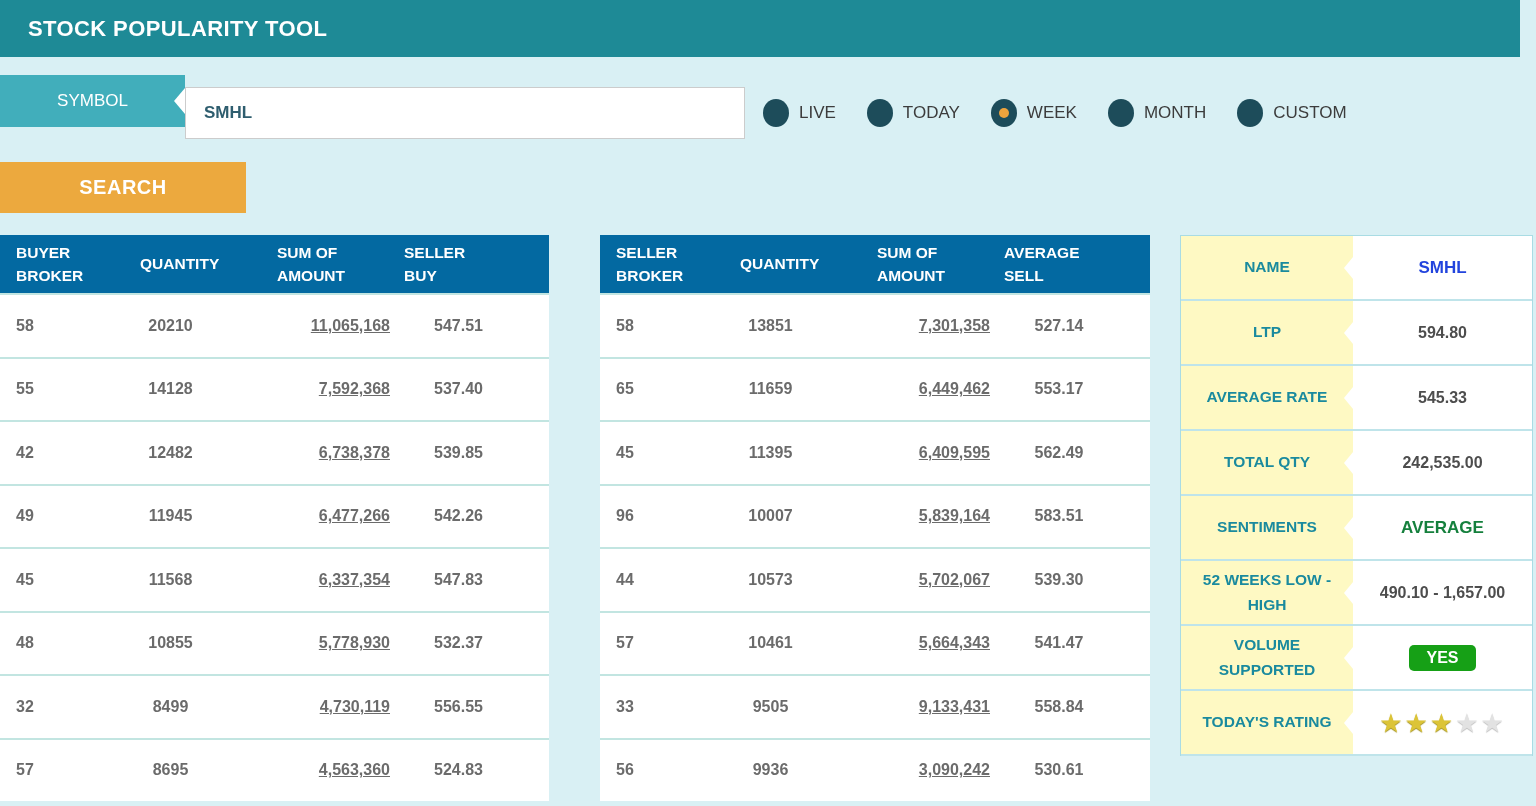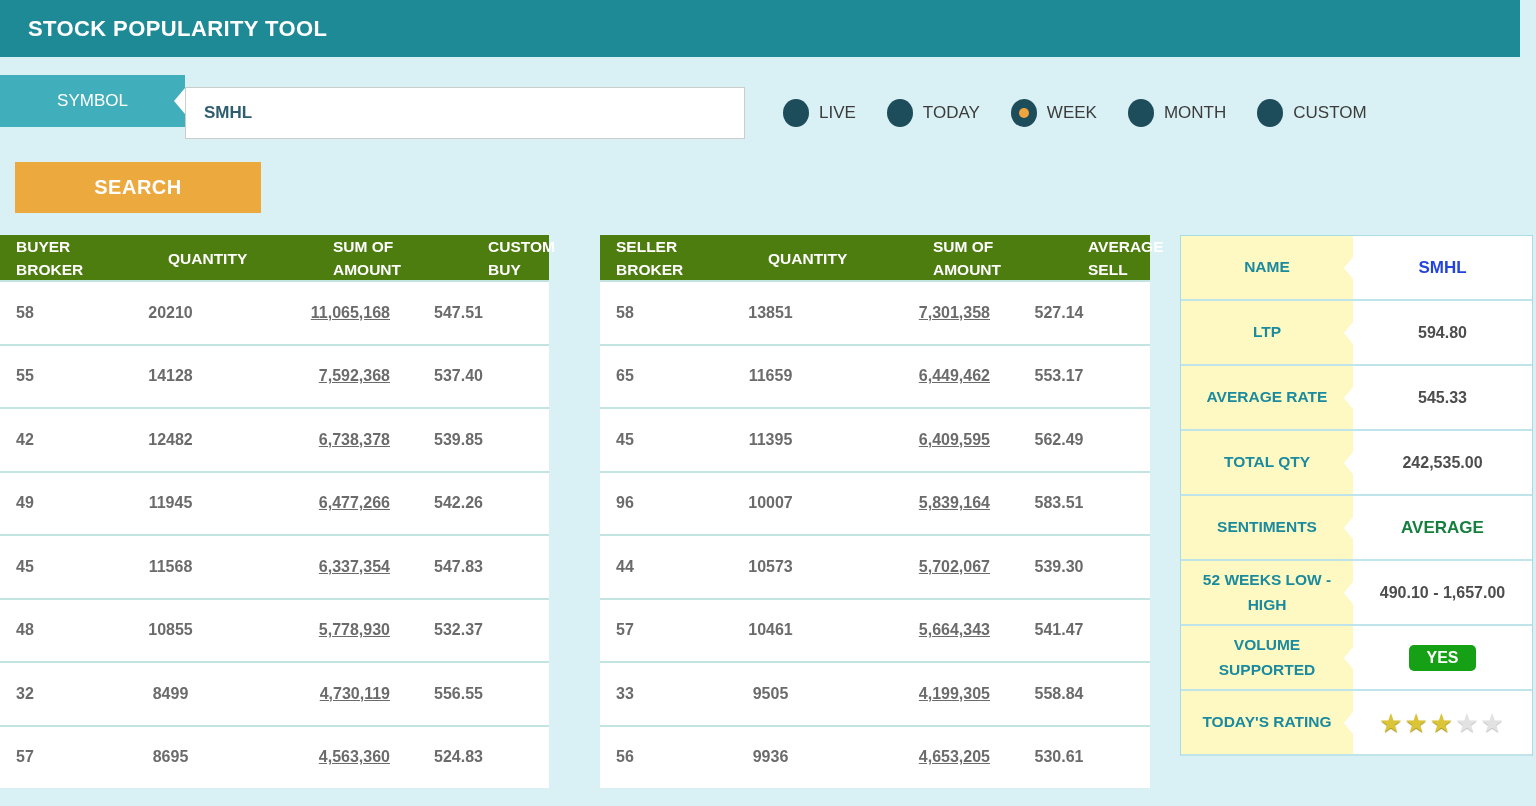--- a/index.html
+++ b/index.html
@@ -13,37 +13,37 @@
   
   .symbol-label{position:absolute;left:0;top:75px;width:185px;height:52px;background:#41aebb;color:#fff;
                 font-size:17px;display:flex;align-items:center;justify-content:center;}
   .symbol-label::after{content:"";position:absolute;right:0;top:50%;margin-top:-13px;width:0;height:0;
                 border-top:13px solid transparent;border-bottom:13px solid transparent;border-right:11px solid #ffffff;}
   .symbol-input{position:absolute;left:185px;top:87px;width:560px;height:52px;background:#fff;
                 border:1px solid #cccccc;box-sizing:border-box;padding:0 10px 0 18px;
                 font-family:"Liberation Sans",sans-serif;font-weight:bold;font-size:17px;color:#2e5d6e;outline:none;}
 
   
-  .period-group{position:absolute;left:783px;top:87px;height:52px;display:flex;align-items:center;}
+  .period-group{position:absolute;left:763px;top:87px;height:52px;display:flex;align-items:center;}
   .period{display:flex;align-items:center;margin-right:31px;cursor:pointer;}
   .radio{width:26px;height:28px;border-radius:50%;background:#1d4c5a;margin-right:10px;position:relative;flex:none;}
   .radio.sel::after{content:"";position:absolute;left:50%;top:50%;width:10px;height:10px;margin:-5px 0 0 -5px;
                 border-radius:50%;background:#efa43d;}
   .plabel{font-size:17px;color:#3c3c3c;}
 
   
-  .search-button{position:absolute;left:15px;top:162px;width:246px;height:51px;background:#eca93e;border:none;
+  .search-button{position:absolute;left:0;top:162px;width:246px;height:51px;background:#eca93e;border:none;
                 color:#fff;font-family:"Liberation Sans",sans-serif;font-weight:bold;font-size:20px;
                 letter-spacing:.5px;cursor:pointer;}
 
   
   .data-table{position:absolute;top:235px;background:#ffffff;}
   .data-table.buyer{left:0;width:549px;}
   .data-table.seller{left:600px;width:550px;}
-  .t-head{display:grid;grid-template-columns:125px 115px 150px 1fr;background:#4d7c0f;height:45px;align-items:center;gap:28px;}
+  .t-head{display:grid;grid-template-columns:125px 115px 150px 1fr;background:#0369a1;height:58px;align-items:center;}
   .th{color:#fff;font-weight:bold;font-size:15.5px;line-height:1.5;}
   .th span{display:inline-block;max-width:95px;}
   .th1{padding-left:16px;}.th2{padding-left:15px;}.th3{padding-left:37px;}.th4{padding-left:14px;}
   .t-row{display:grid;grid-template-columns:125px 115px 150px 1fr;height:63.5px;align-items:center;
          border-top:2px solid #c2e5e1;box-sizing:border-box;}
   .td{color:#6b6b6b;font-weight:bold;font-size:16px;}
   .td1{padding-left:16px;}
   .td2{text-align:center;padding-right:24px;}
   .td3{text-align:right;padding-left:22px;text-decoration:underline;}
   .td4{text-align:center;padding-right:22px;}
@@ -101,21 +101,21 @@
       </div>
     </div>
 
   <button class="search-button">SEARCH</button>
 
   <div class="data-table buyer">
       <div class="t-head">
         <div class="th th1"><span>BUYER BROKER</span></div>
         <div class="th th2"><span>QUANTITY</span></div>
         <div class="th th3"><span>SUM OF AMOUNT</span></div>
-        <div class="th th4"><span>CUSTOM BUY</span></div>
+        <div class="th th4"><span>SELLER BUY</span></div>
       </div>
       <div class="t-row">
         <div class="td td1">58</div>
         <div class="td td2">20210</div>
         <div class="td td3">11,065,168</div>
         <div class="td td4">547.51</div>
       </div>
       <div class="t-row">
         <div class="td td1">55</div>
         <div class="td td2">14128</div>
@@ -198,27 +198,27 @@
       </div>
       <div class="t-row">
         <div class="td td1">57</div>
         <div class="td td2">10461</div>
         <div class="td td3">5,664,343</div>
         <div class="td td4">541.47</div>
       </div>
       <div class="t-row">
         <div class="td td1">33</div>
         <div class="td td2">9505</div>
-        <div class="td td3">4,199,305</div>
+        <div class="td td3">9,133,431</div>
         <div class="td td4">558.84</div>
       </div>
       <div class="t-row">
         <div class="td td1">56</div>
         <div class="td td2">9936</div>
-        <div class="td td3">4,653,205</div>
+        <div class="td td3">3,090,242</div>
         <div class="td td4">530.61</div>
       </div>
     </div>
 
   <div class="summary-panel">
       <div class="s-row">
         <div class="s-label">
           <span>NAME</span>
         </div>
         <div class="s-value">

